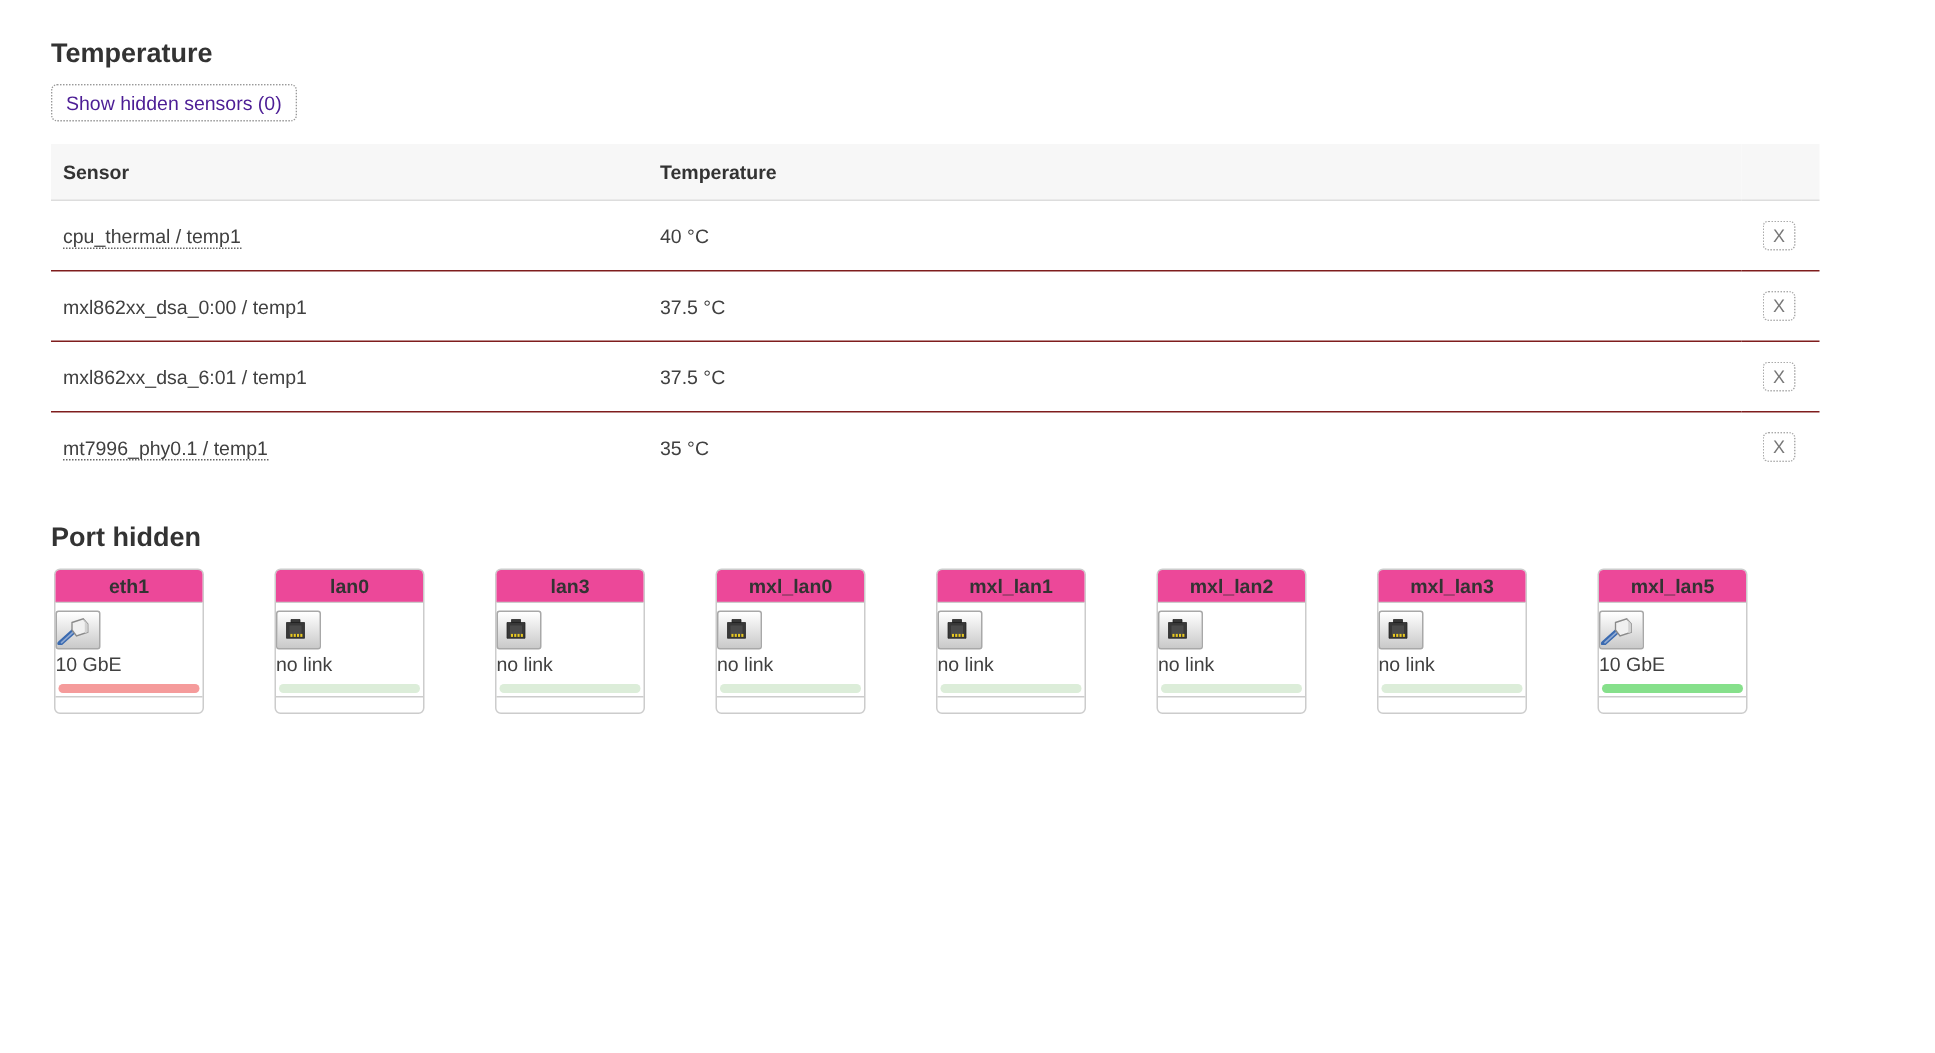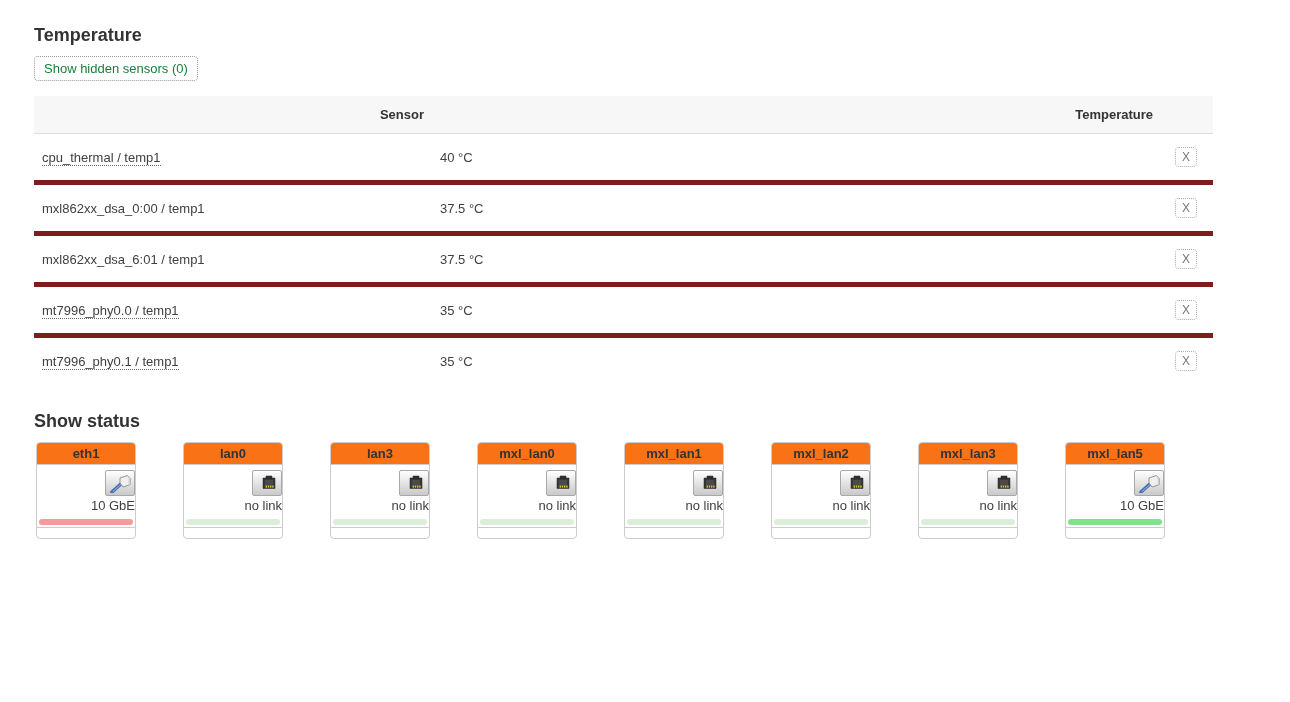--- a/index.html
+++ b/index.html
@@ -21,46 +21,46 @@
     margin: 0;
   }
 
   
   .btn-hidden {
     display: inline-block;
     margin: 10px 0 15px 0;
     padding: 4px 9px;
     font-family: "Liberation Sans", sans-serif;
     font-size: 13px;
-    color: #15803d;
+    color: #4c1d95;
     background: #fff;
     border: 1px dotted #999;
     border-radius: 4px;
     cursor: pointer;
   }
 
   
   table.sensors {
     width: 100%;
     border-collapse: collapse;
     font-size: 13px;
   }
   table.sensors thead th {
     background: #f7f7f7;
-    text-align: right;
+    text-align: left;
     font-weight: bold;
     color: #333;
     padding: 11px 8px;
     border-bottom: 1px solid #ddd;
   }
   table.sensors thead th.col-sensor { width: 382px; }
   table.sensors thead th.col-remove { width: 36px; }
   table.sensors tbody td {
     padding: 13px 8px;
-    border-bottom: 5px solid #7f1d1d;
+    border-bottom: 1px solid #7f1d1d;
     vertical-align: middle;
   }
   table.sensors tbody tr:last-child td { border-bottom: none; }
   td.cell-remove { text-align: right; padding-right: 16px !important; }
   .sensor-name { color: #404040; }
   .sensor-name.hint {
     border-bottom: 1px dotted #666;
     cursor: help;
   }
   .btn-remove {
@@ -82,30 +82,30 @@
     margin: 10px 0 0 2px;
   }
   .card {
     width: 98px;
     border: 1px solid #ccc;
     border-radius: 4px;
     background: #fff;
     font-size: 13px;
   }
   .card-header {
-    background: #f97316;
+    background: #ec4899;
     border-bottom: 1px solid #ccc;
     border-radius: 3px 3px 0 0;
     font-weight: bold;
     color: #333;
     text-align: center;
     padding: 3px 0;
     font-size: 13px;
   }
-  .card-body { text-align: right; padding: 5px 0 3px 0; }
+  .card-body { text-align: left; padding: 5px 0 3px 0; }
   .porticon {
     display: inline-block;
     width: 28px; height: 24px;
     border: 1px solid #a8a8a8;
     border-radius: 2px;
     background: linear-gradient(#ffffff, #c9c9c9);
     line-height: 0;
   }
   .porticon svg { margin-top: 2px; }
   .card .icon-connected { display: none; }
@@ -167,35 +167,30 @@
           <td><span class="sensor-name">mxl862xx_dsa_0:00 / temp1</span></td>
           <td>37.5 °C</td>
           <td class="cell-remove"><button class="btn-remove">X</button></td>
         </tr>
         <tr>
           <td><span class="sensor-name">mxl862xx_dsa_6:01 / temp1</span></td>
           <td>37.5 °C</td>
           <td class="cell-remove"><button class="btn-remove">X</button></td>
         </tr>
         <tr>
-          <td><span class="sensor-name hint">mt7996_phy0.0 / temp1</span></td>
-          <td>35 °C</td>
-          <td class="cell-remove"><button class="btn-remove">X</button></td>
-        </tr>
-        <tr>
           <td><span class="sensor-name hint">mt7996_phy0.1 / temp1</span></td>
           <td>35 °C</td>
           <td class="cell-remove"><button class="btn-remove">X</button></td>
         </tr>
       </tbody>
     </table>
   </section>
 
   <section class="port-section">
-    <h2 class="section-title">Show status</h2>
+    <h2 class="section-title">Port hidden</h2>
     <div class="cards">
 
       <div class="card connected">
         <div class="card-header">eth1</div>
         <div class="card-body">
           <span class="porticon"><svg class="icon-connected" width="24" height="20" viewBox="0 0 24 20">
                 <use href="#icon-eth-connected"></use>
               </svg></span>
           <div class="port-speed">10 GbE</div>
         </div>

